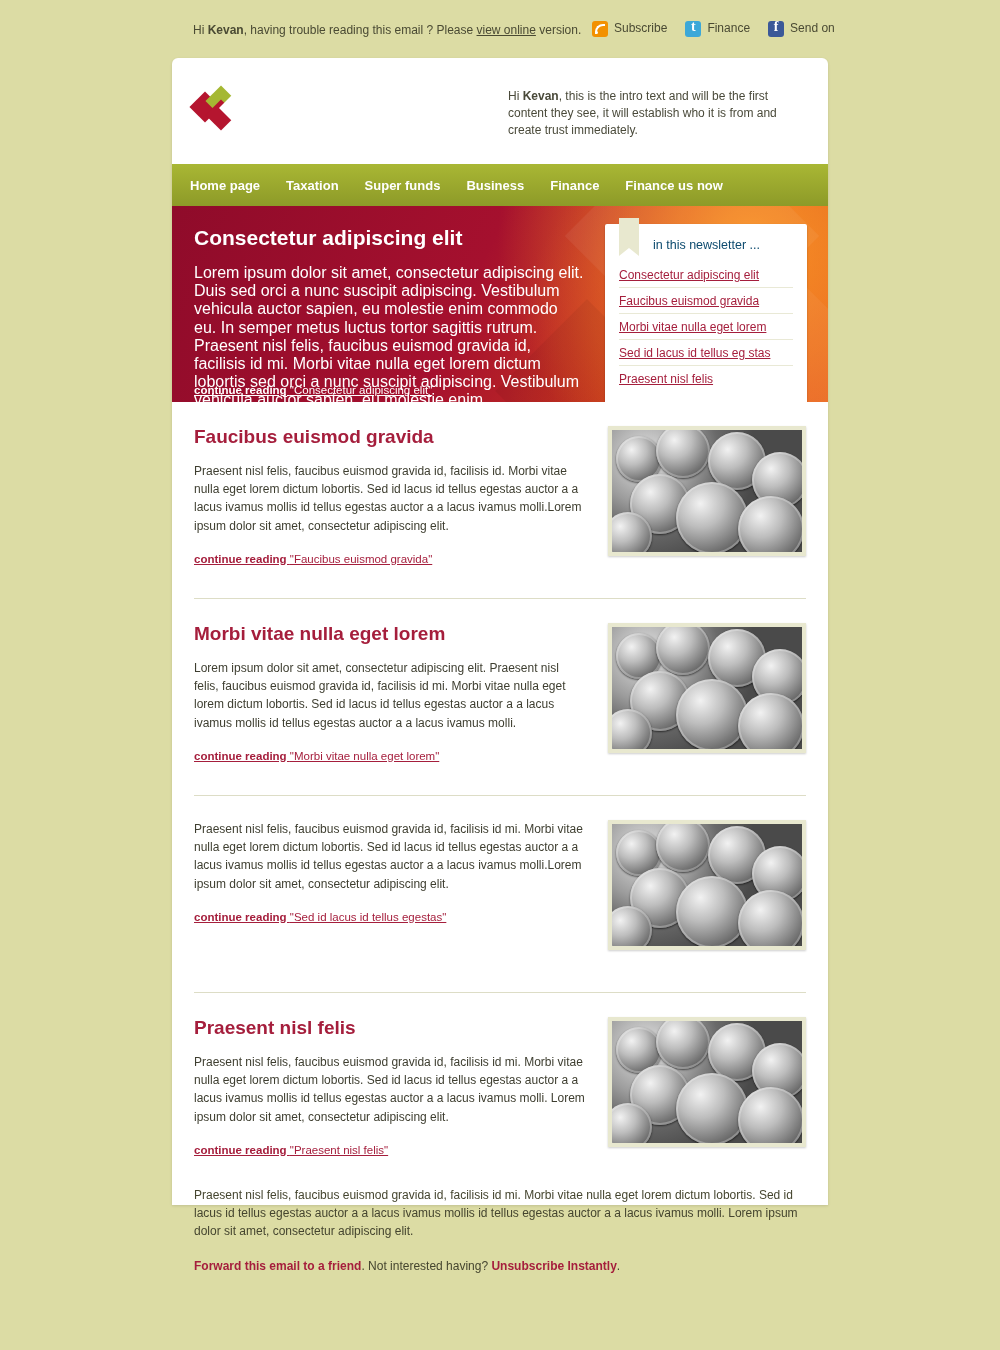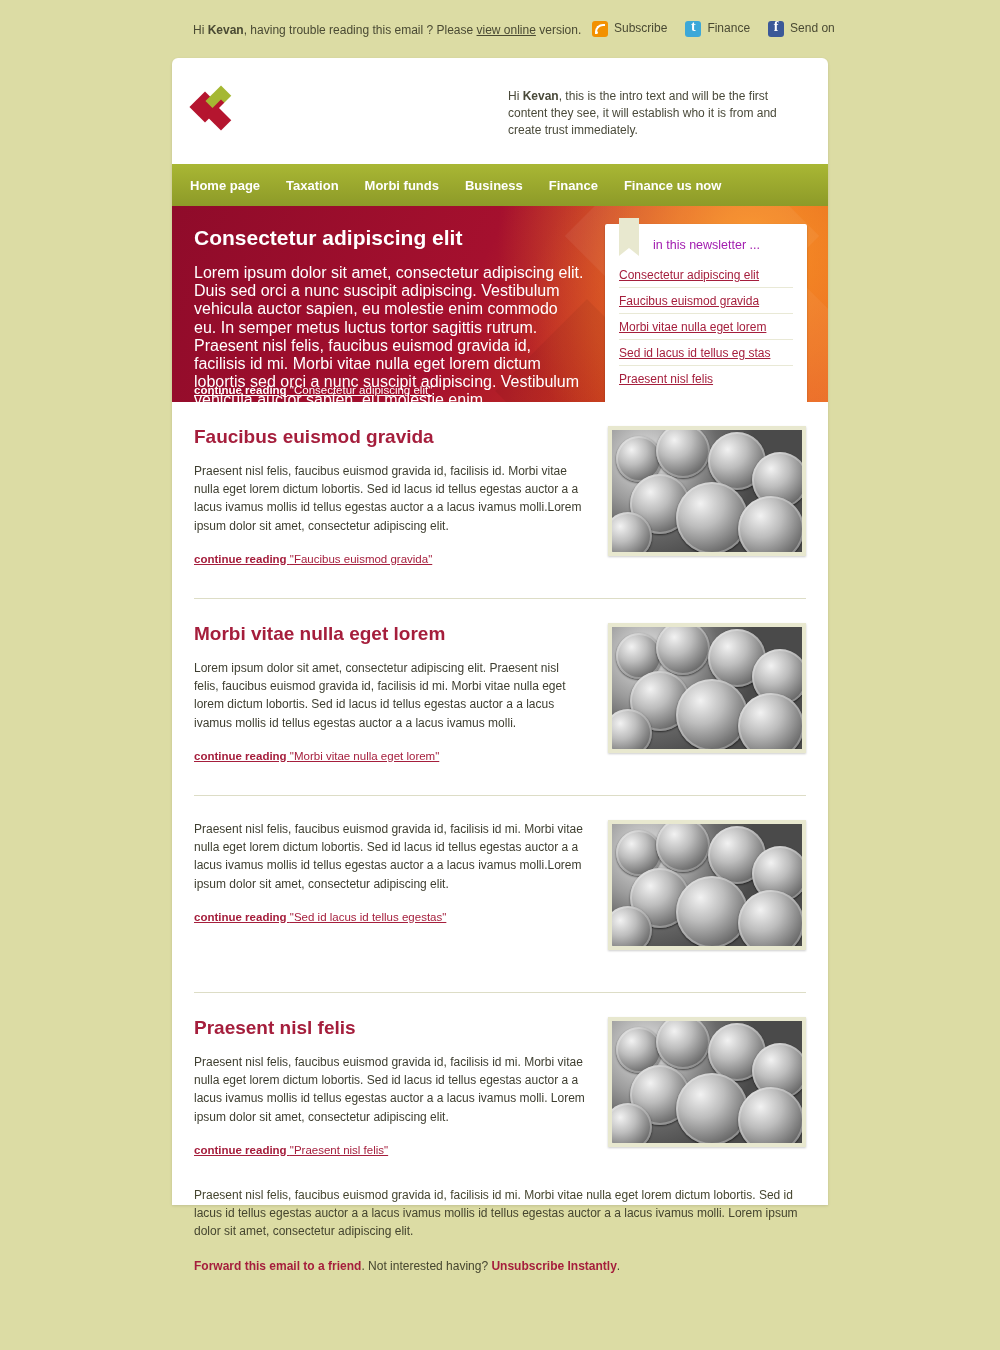--- a/index.html
+++ b/index.html
@@ -286,21 +286,21 @@
     content: "";
     position: absolute;
     left: 0; bottom: 0;
     border-left: 10px solid transparent;
     border-right: 10px solid transparent;
     border-bottom: 8px solid #ffffff;
   }
   .nbox-title {
     margin-left: 48px;
     font-size: 12.5px;
-    color: #a21caf;
+    color: #0c4a6e;
     margin-bottom: 10px;
   }
   .nbox-list {
     list-style: none;
     margin: 0;
     padding: 0 14px 0 14px;
   }
   .nbox-list li {
     padding: 6px 0 5px 0;
     border-bottom: 1px solid #e9e9d6;
@@ -438,21 +438,21 @@
       </div>
     </div>
     <div class="intro">
       <span>Hi </span><b>Kevan</b><span>, this is the intro text and will be the first content they see, it will establish who it is from and create trust immediately.</span>
     </div>
   </div>
 
   <div class="nav">
     <div class="nav-item">Home page</div>
     <div class="nav-item">Taxation</div>
-    <div class="nav-item">Morbi funds</div>
+    <div class="nav-item">Super funds</div>
     <div class="nav-item">Business</div>
     <div class="nav-item">Finance</div>
     <div class="nav-item">Finance us now</div>
   </div>
 
   <div class="hero">
     <div class="facet f1"></div>
     <div class="facet f2"></div>
     <div class="facet f3"></div>
 

